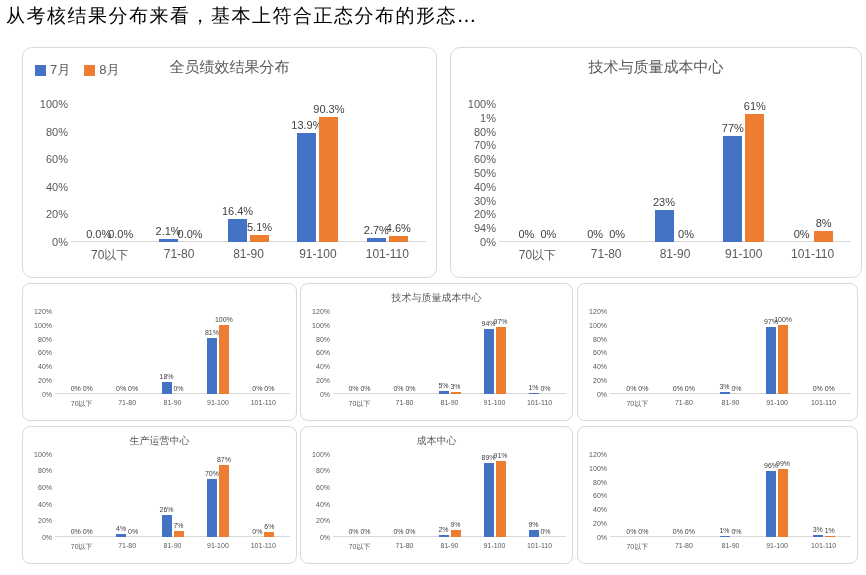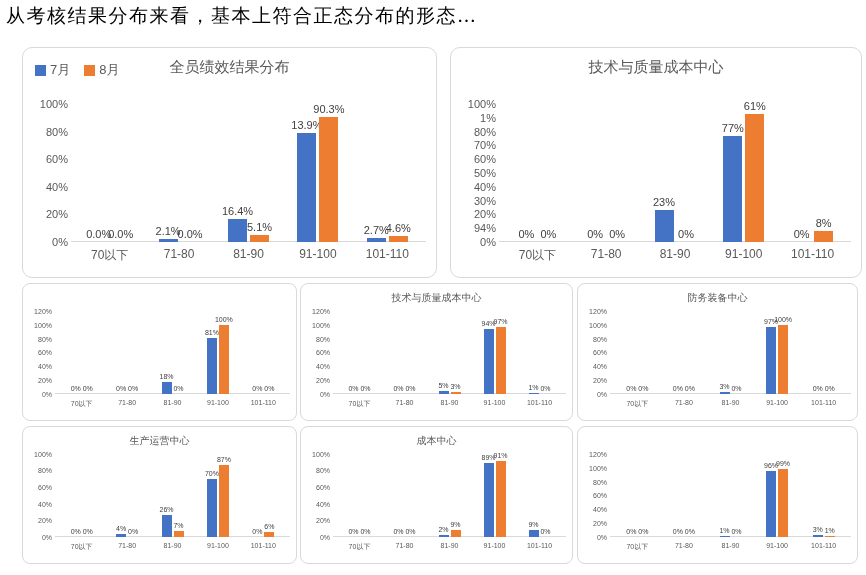--- a/index.html
+++ b/index.html
@@ -176,21 +176,20 @@
       <div class="bar" style="left: 182.5px; width: 10px; bottom: 26px; height: 65.0167px; background: rgb(68, 114, 196);"></div>
       <div class="vlabel" style="font-size: 7px; width: 30px; left: 172.5px; bottom: 93.0167px;">94%</div>
       <div class="bar" style="left: 194.5px; width: 10px; bottom: 26px; height: 67.0917px; background: rgb(237, 125, 49);"></div>
       <div class="vlabel" style="font-size: 7px; width: 30px; left: 184.5px; bottom: 95.0917px;">97%</div>
       <div class="xlabel" style="font-size: 7px; left: 216px; width: 45px; top: 115px;">101-110</div>
       <div class="bar" style="left: 227.5px; width: 10px; bottom: 26px; height: 0.691667px; background: rgb(68, 114, 196);"></div>
       <div class="vlabel" style="font-size: 7px; width: 30px; left: 217.5px; bottom: 28.6917px;">1%</div>
       <div class="vlabel" style="font-size: 7px; width: 30px; left: 229.5px; bottom: 28px;">0%</div>
     </div>
   <div class="card small" style="left:577px;top:283px;width:281px;height:138px">
-      <div class="c-title" style="font-size: 10px; top: 7px;">防务装备中心</div>
       <div class="ytick" style="font-size: 7px; left: 0px; width: 29px; bottom: 22.15px;">0%</div>
       <div class="ytick" style="font-size: 7px; left: 0px; width: 29px; bottom: 35.9833px;">20%</div>
       <div class="ytick" style="font-size: 7px; left: 0px; width: 29px; bottom: 49.8167px;">40%</div>
       <div class="ytick" style="font-size: 7px; left: 0px; width: 29px; bottom: 63.65px;">60%</div>
       <div class="ytick" style="font-size: 7px; left: 0px; width: 29px; bottom: 77.4833px;">80%</div>
       <div class="ytick" style="font-size: 7px; left: 0px; width: 29px; bottom: 91.3167px;">100%</div>
       <div class="ytick" style="font-size: 7px; left: 0px; width: 29px; bottom: 105.15px;">120%</div>
       <div class="axisline" style="left: 32px; width: 241px; bottom: 26px; background: rgb(217, 217, 217);"></div>
       <div class="xlabel" style="font-size: 7px; left: 36px; width: 46.6px; top: 115px;">70以下</div>
       <div class="vlabel" style="font-size: 7px; width: 30px; left: 38.3px; bottom: 28px;">0%</div>

